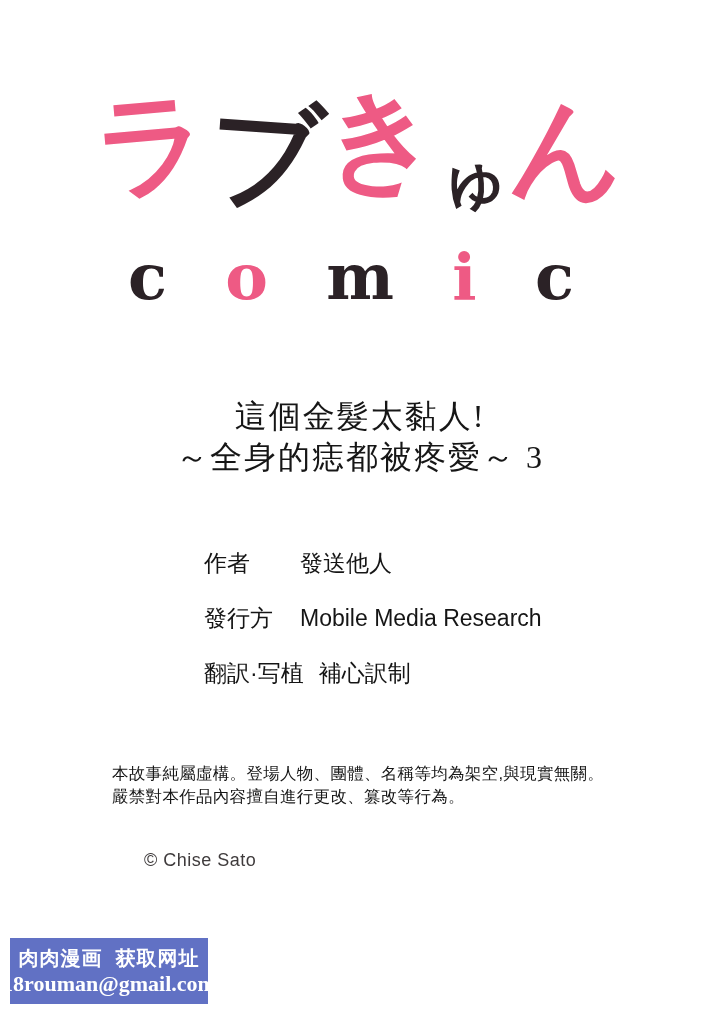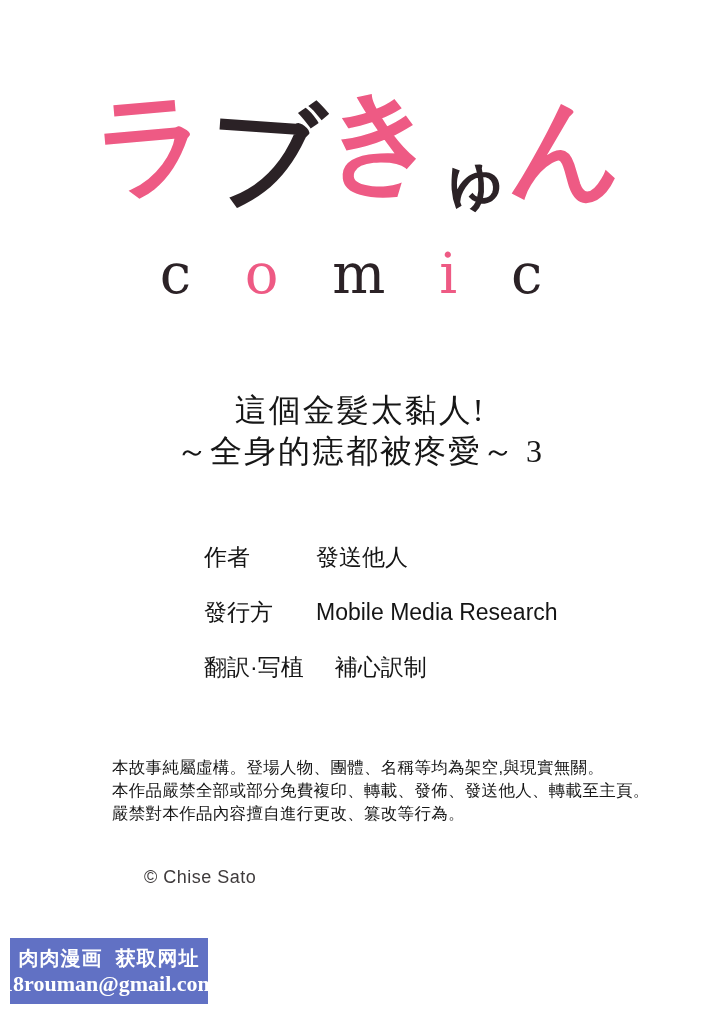--- a/index.html
+++ b/index.html
@@ -42,24 +42,24 @@
   .k-small {
     font-size: 66px;
     transform: translateY(58px) rotate(-4deg);
     margin: 0 2px;
   }
   .k-5 { transform: rotate(2deg) translateY(4px); }
 
   .logo-wordmark {
     margin-top: 14px;
     font-family: "DejaVu Serif", "Liberation Serif", serif;
-    font-size: 56px;
+    font-size: 64px;
     line-height: 0.78;
     letter-spacing: 18px;
-    font-weight: 400;
+    font-weight: 700;
   }
   .logo-wordmark span { display: inline-block; }
 
   
   .book-title {
     margin-top: 94px;
     text-align: center;
     font-family: "Liberation Serif", "DejaVu Serif", serif;
     font-size: 32px;
     line-height: 41px;
@@ -72,21 +72,20 @@
   .credits {
     margin: 70px 0 0 204px;
   }
   .credit-row {
     display: flex;
     align-items: flex-end;
     margin-bottom: 25px;
     font-size: 23px;
     line-height: 30px;
     color: #151515;
-    gap: 16px;
   }
   .credit-label {
     min-width: 96px;
   }
   .credit-label.wide {
     min-width: 0;
     margin-right: 15px;
   }
   .credit-value {
     white-space: pre;
@@ -177,21 +176,20 @@
       <span class="credit-value">Mobile Media Research</span>
     </div>
     <div class="credit-row">
       <span class="credit-label wide">翻訳·写植</span>
       <span class="credit-value">補心訳制</span>
     </div>
   </div>
 
   <div class="disclaimer">
     <p>本故事純屬虛構。登場人物、團體、名稱等均為架空,與現實無關。</p>
-    <p>本作品嚴禁全部或部分免費複印、轉載、發佈、發送他人、轉載至主頁。</p>
     <p>嚴禁對本作品內容擅自進行更改、篡改等行為。</p>
   </div>
 
   <div class="copyright">© Chise Sato</div>
 
   <div class="watermark">
     <div class="watermark-line1">肉肉漫画  获取网址</div>
     <div class="watermark-line2">18rouman@gmail.com</div>
   </div>
 

